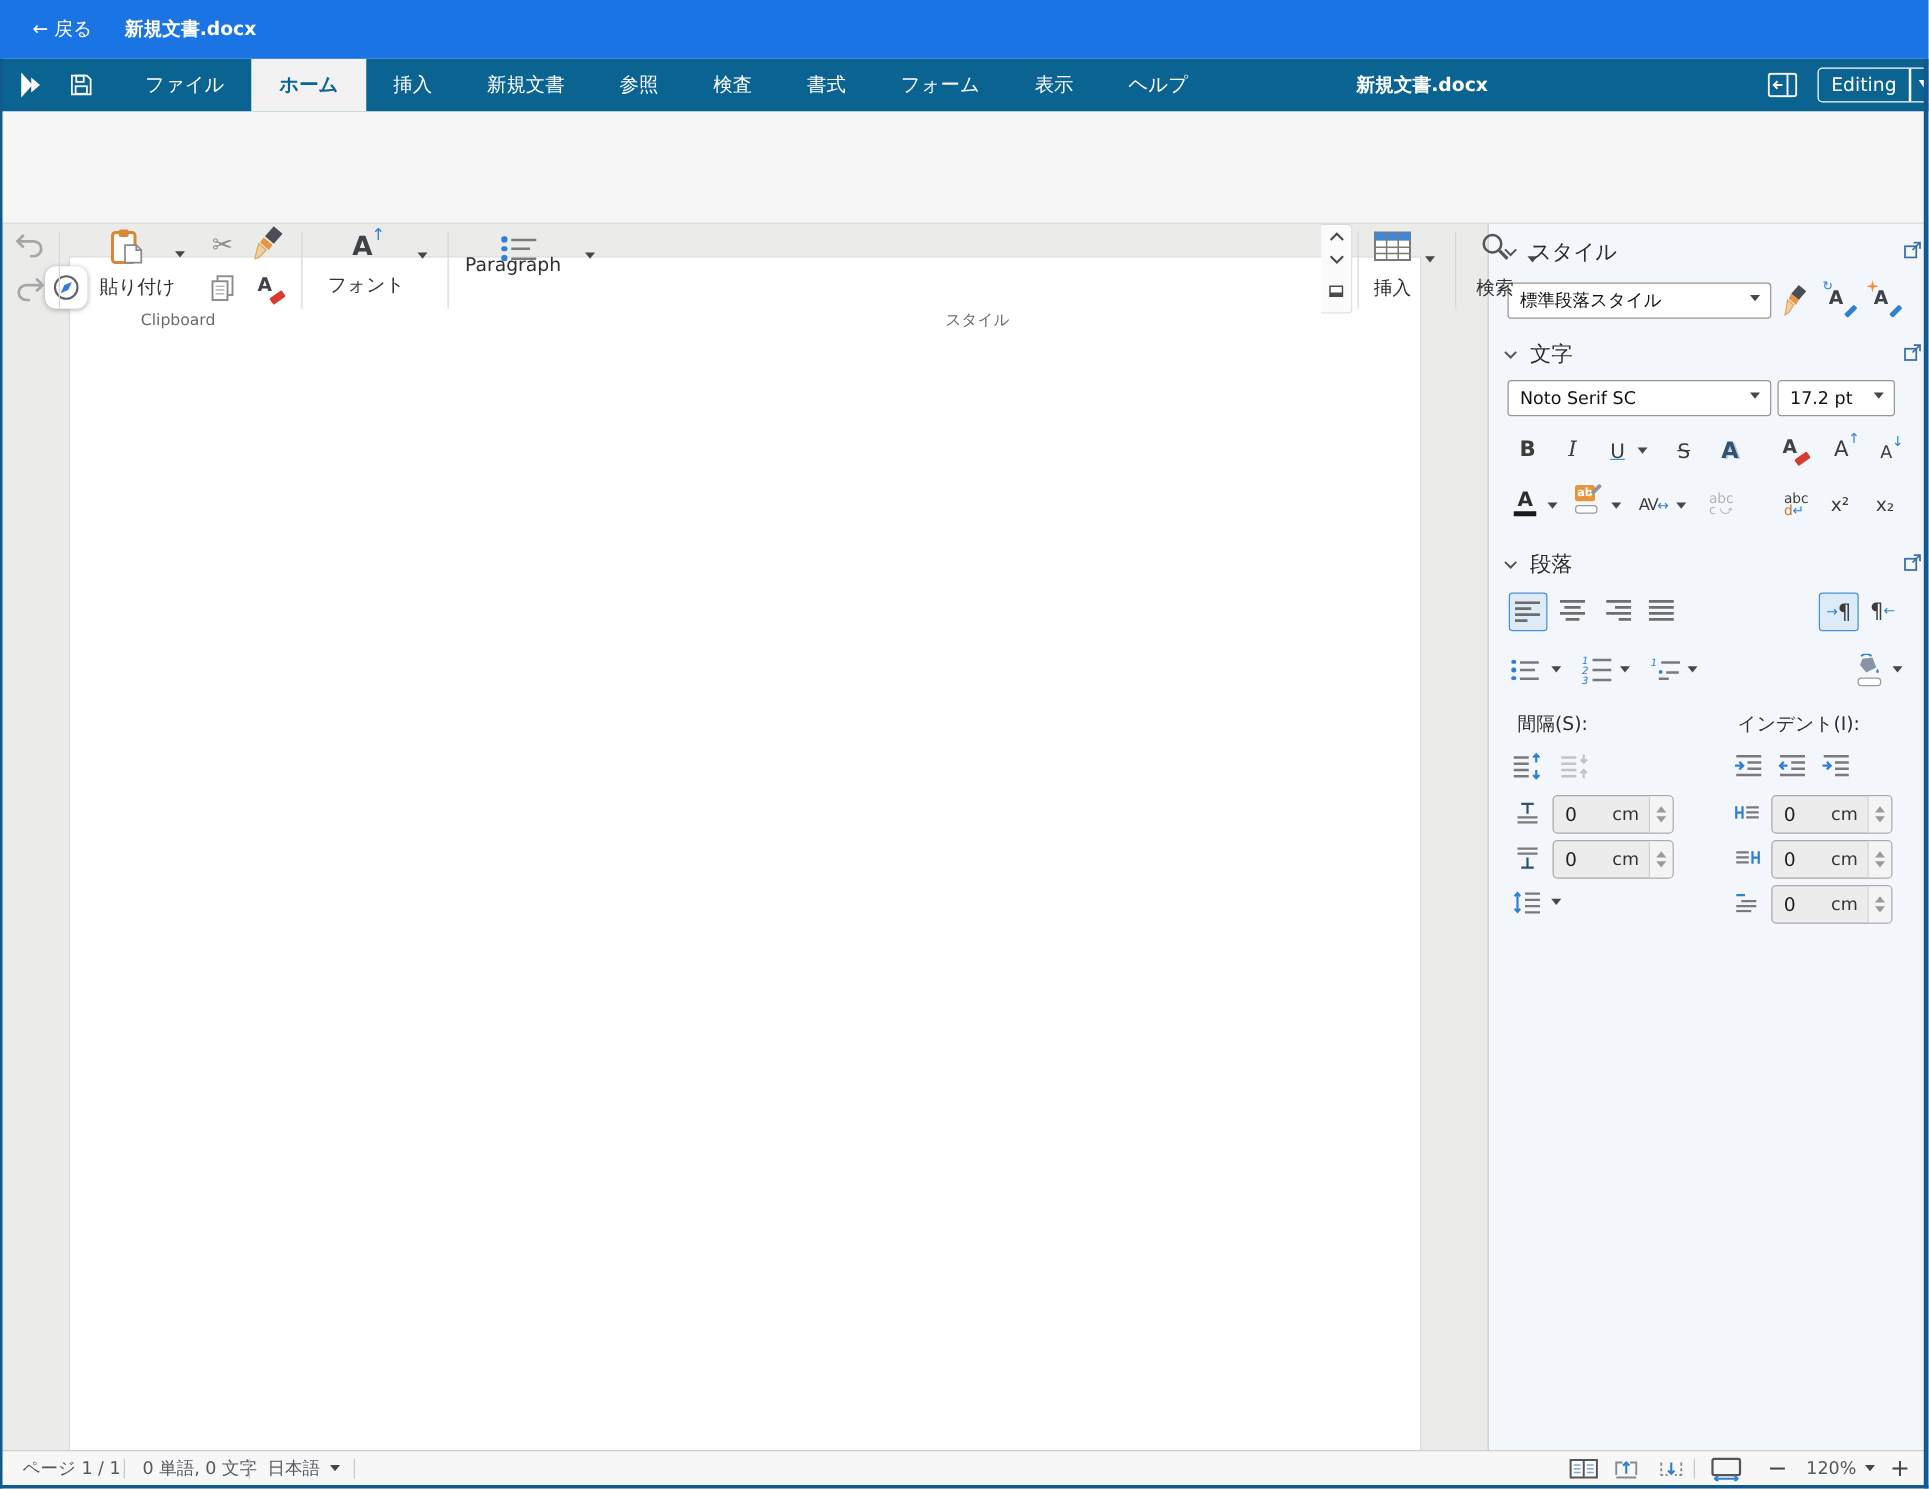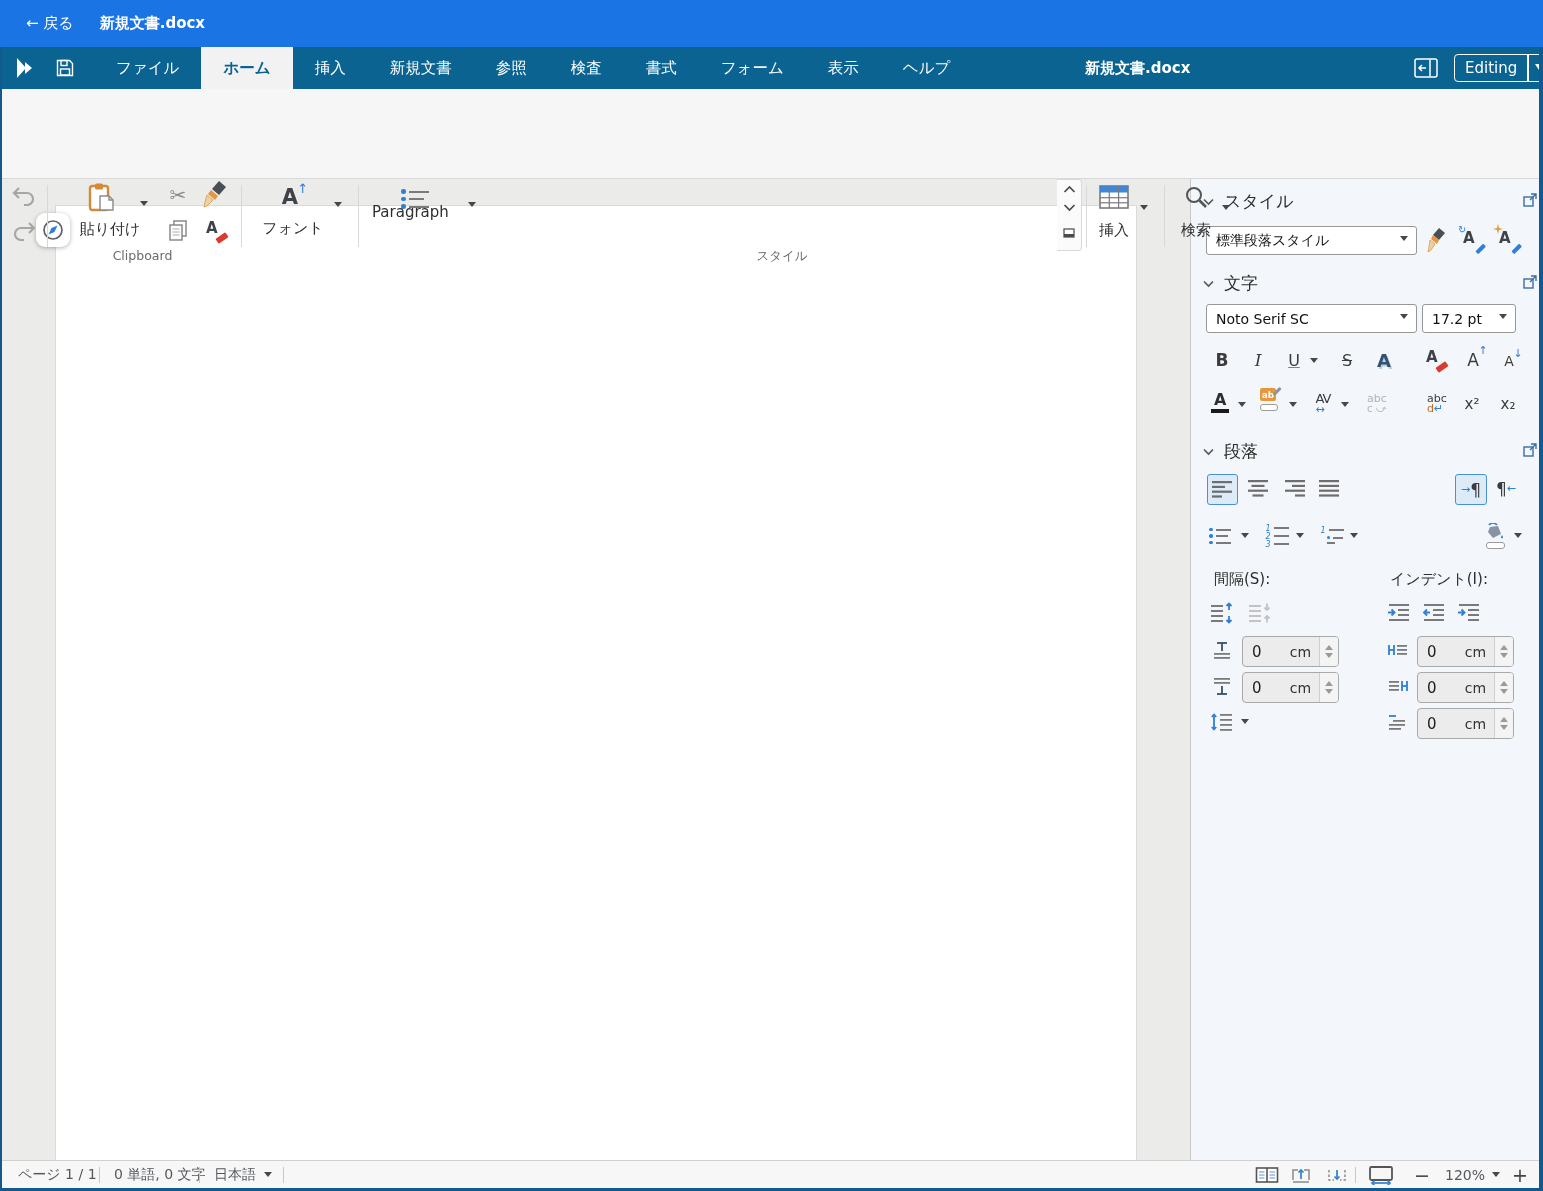--- a/index.html
+++ b/index.html
@@ -82,21 +82,21 @@
   .clearA{position:relative;width:24px;height:24px;}
   .clearA b{position:absolute;left:2px;top:0;font-size:15px;color:#3f4248;font-weight:700;}
   .clearA i{position:absolute;right:0;bottom:2px;width:12px;height:6px;background:#d83b2f;border-radius:1px;transform:rotate(-35deg);}
   .hl-ic{position:relative;width:20px;height:24px;}
   .hl-ic .sq{position:absolute;left:0;top:0;width:16px;height:13px;background:#e8963c;border-radius:2px;color:#fff;font-size:9px;font-weight:700;display:flex;align-items:center;justify-content:center;}
   .hl-ic .bar{position:absolute;left:0;bottom:1px;width:16px;height:5px;background:#fff;border:1px solid #9a9a9a;border-radius:3px;}
   .hl-ic .pen{position:absolute;right:-2px;top:2px;width:10px;height:3px;background:#8f949b;transform:rotate(-45deg);border-radius:1px;}
   .fc-ic{position:relative;width:20px;height:24px;}
   .fc-ic b{position:absolute;left:3px;top:-2px;font-size:16px;color:#2e2e2e;}
   .fc-ic i{position:absolute;left:0;bottom:3px;width:18px;height:4px;background:#1a1a1a;}
-  .av-ic{display:flex;flex-direction:column;line-height:11px;}
+  .av-ic{display:flex;flex-direction:row;line-height:11px;}
   .av-ic .t{font-size:13px;color:#3c3c3c;letter-spacing:-1px;}
   .av-ic .a{font-size:11px;color:#2f7fd3;}
   .case-ic{display:flex;flex-direction:column;align-items:flex-start;line-height:10px;color:#b3b3b3;}
   .case-ic .t1{font-size:11px;}
   .case-ic .t2{font-size:10px;}
   .ph-ic{display:flex;flex-direction:column;align-items:flex-start;line-height:10px;}
   .ph-ic .t1{font-size:11px;color:#3c3c3c;}
   .ph-ic .t2{font-size:11px;color:#c96a1e;}
   .ph-ic .t2 i{font-style:normal;color:#2f7fd3;}
   .dir-ic{display:flex;align-items:center;}

